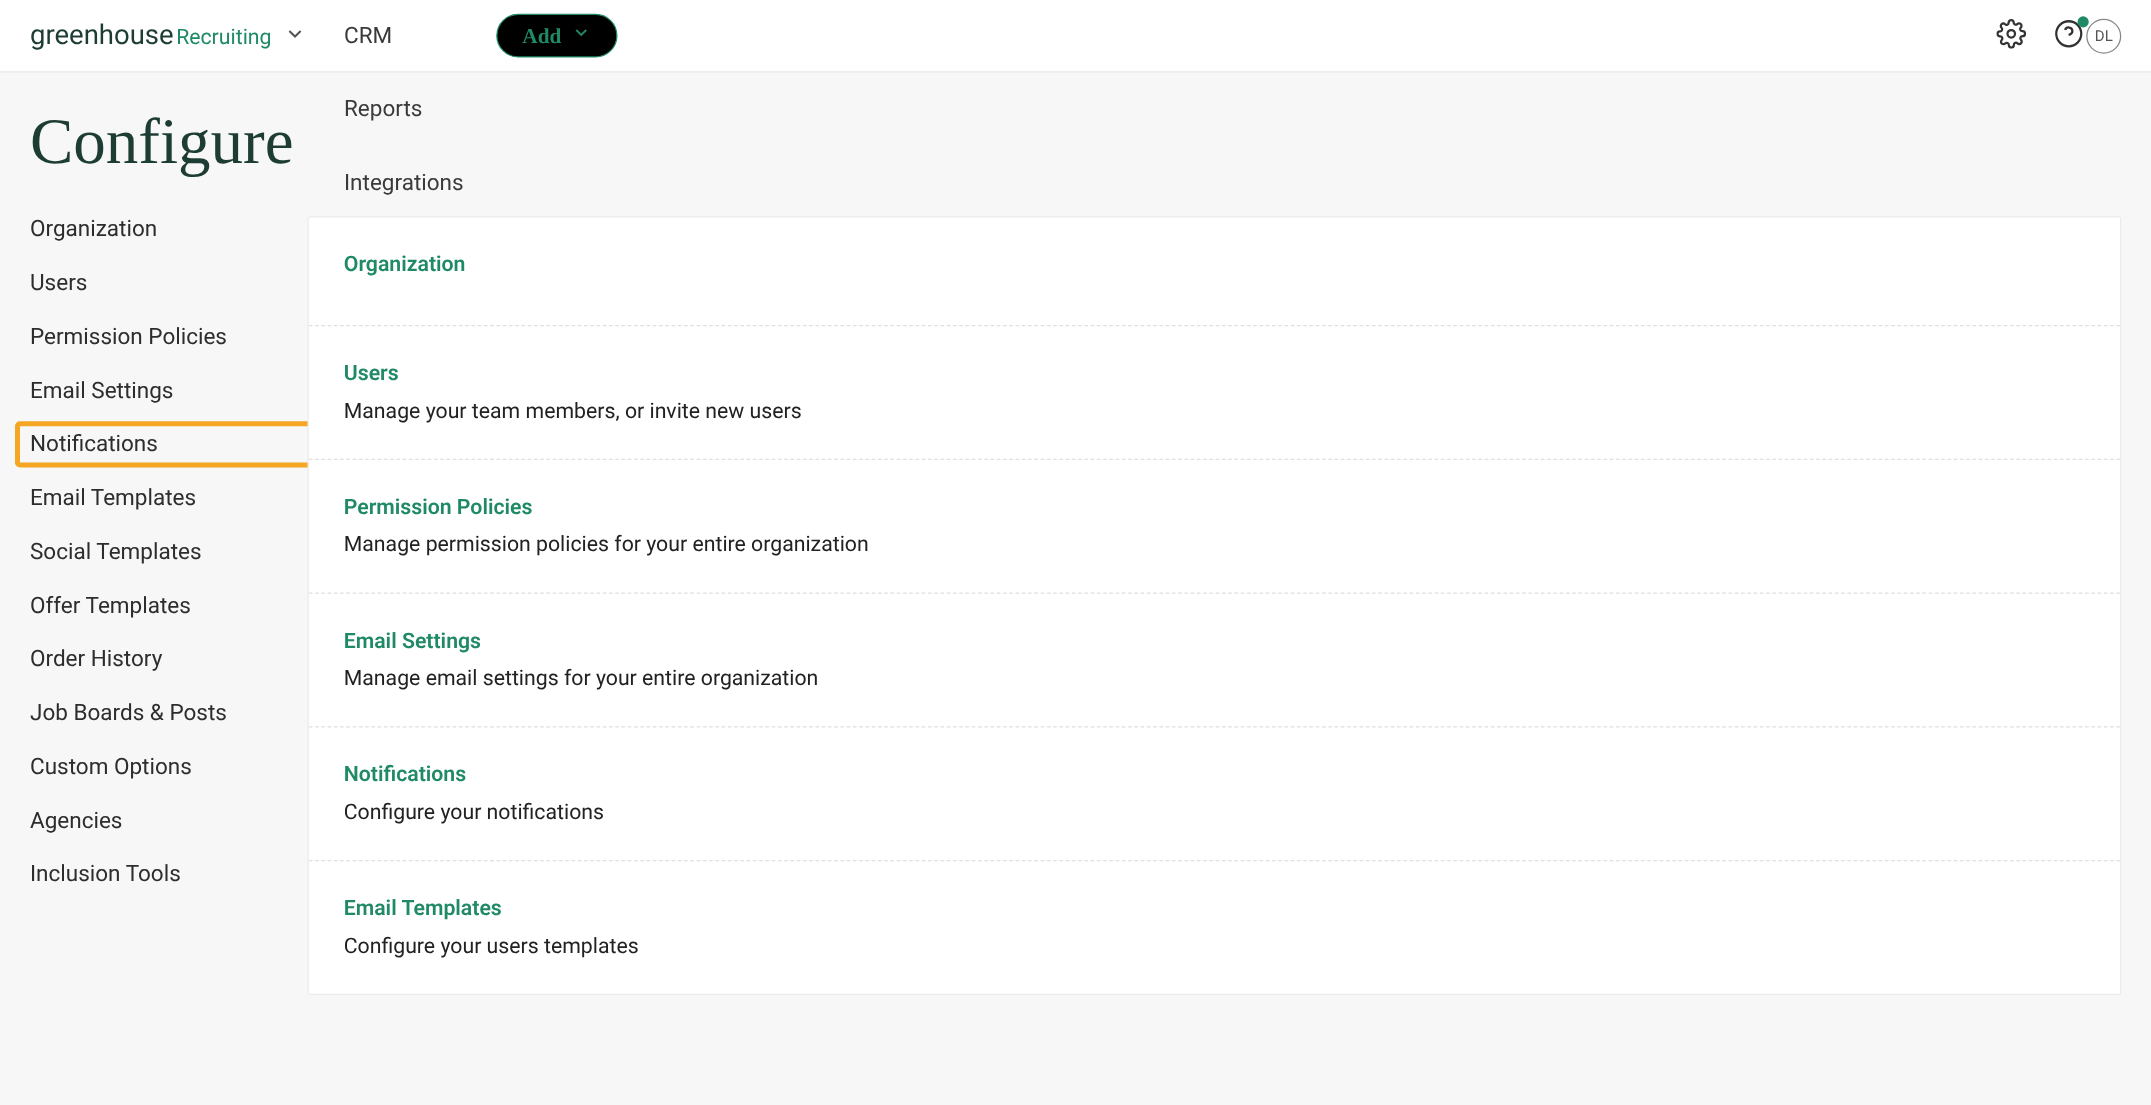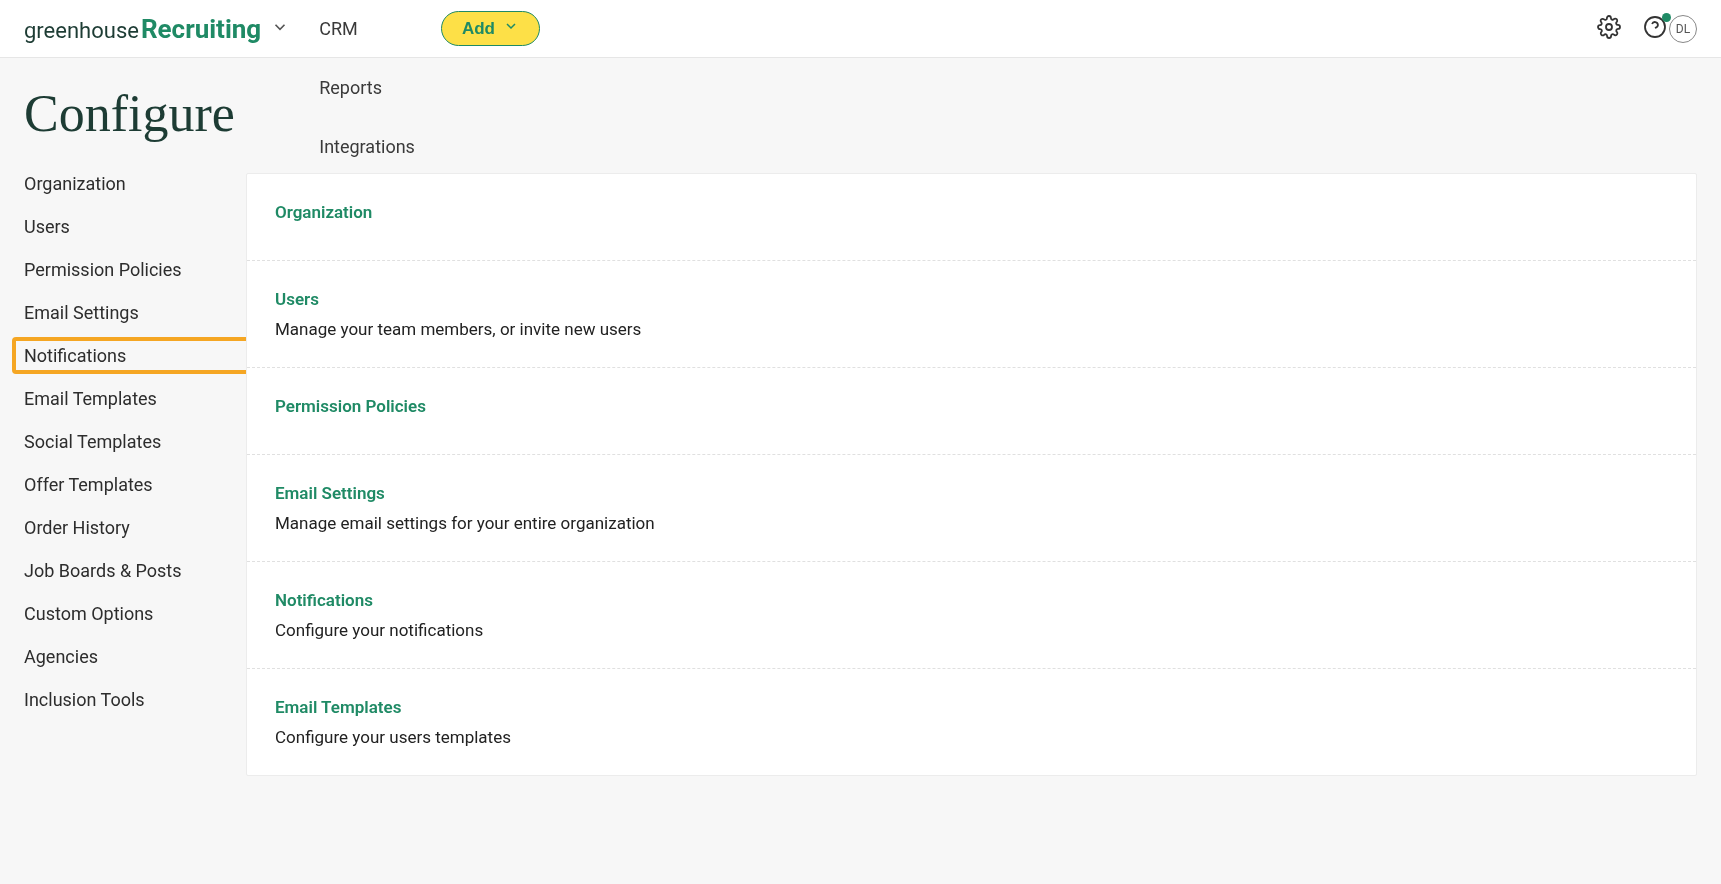--- a/index.html
+++ b/index.html
@@ -27,49 +27,50 @@
     margin-right: 30px;
   }
   .brand .logo-word1 {
     color: #1d3c34;
     font-weight: 400;
     font-size: 22px;
     letter-spacing: 0;
   }
   .brand .logo-word2 {
     color: #1f8a65;
-    font-weight: 700;
-    font-size: 26px;
+    font-weight: 400;
+    font-size: 17px;
     margin-left: 2px;
   }
   .brand svg { width: 18px; height: 18px; }
   .nav-links {
     display: flex;
     gap: 38px;
     flex-direction: column;
   }
   .nav-links a {
     color: #3a3a3a;
     font-size: 18px;
     text-decoration: none;
     cursor: pointer;
   }
   .add-btn {
     margin-left: 26px;
     border: 1.5px solid #1f8a65;
     color: #1f8a65;
-    background: #fde047;
+    background: #000000;
     border-radius: 999px;
     padding: 6px 20px;
     font-size: 17px;
     font-weight: 600;
     display: inline-flex;
     align-items: center;
     gap: 8px;
     cursor: pointer;
+    font-family: Liberation Serif, serif;
   }
   .spacer { flex: 1; }
   .search-wrap {
     display: flex;
     align-items: center;
     border: 1px solid #d9d9d9;
     border-radius: 6px;
     height: 40px;
     width: 250px;
     padding: 0 12px;
@@ -248,18 +249,18 @@
       <a>Offer Templates</a>
       <a>Order History</a>
       <a>Job Boards &amp; Posts</a>
       <a>Custom Options</a>
       <a>Agencies</a>
       <a>Inclusion Tools</a>
     </nav>
   <div class="content-card" id="content-card">
       <div class="section"><a class="section-title">Organization</a></div>
       <div class="section"><a class="section-title">Users</a><div class="section-desc">Manage your team members, or invite new users</div></div>
-      <div class="section"><a class="section-title">Permission Policies</a></div>
+      <div class="section"><a class="section-title">Permission Policies</a><div class="section-desc">Manage permission policies for your entire organization</div></div>
       <div class="section"><a class="section-title">Email Settings</a><div class="section-desc">Manage email settings for your entire organization</div></div>
       <div class="section"><a class="section-title">Notifications</a><div class="section-desc">Configure your notifications</div></div>
       <div class="section"><a class="section-title">Email Templates</a><div class="section-desc">Configure your users templates</div></div>
     </div>
 </div>
 
 </body></html>

